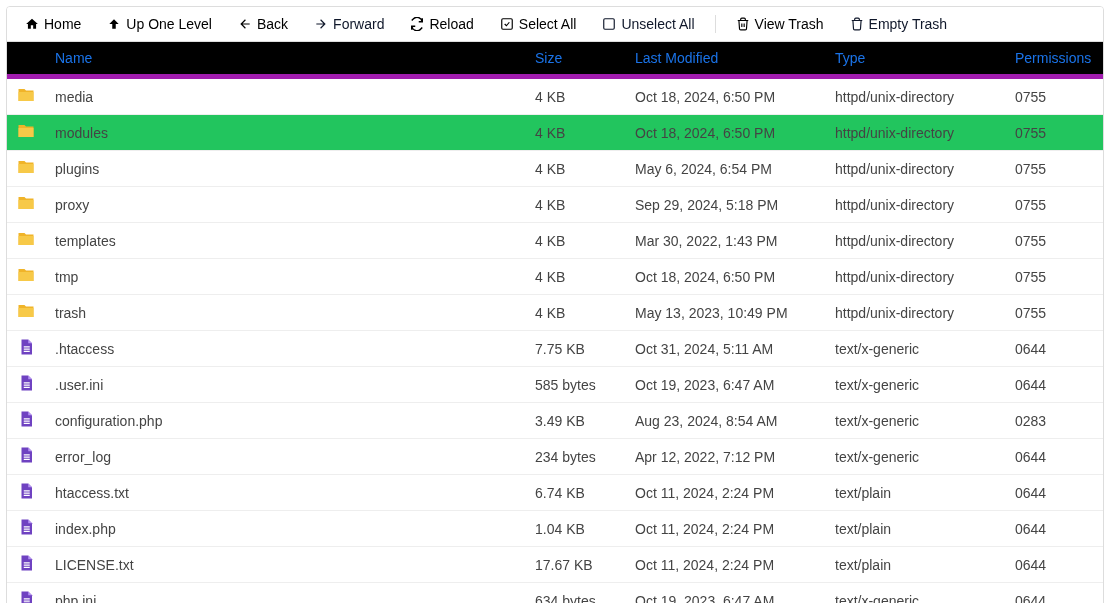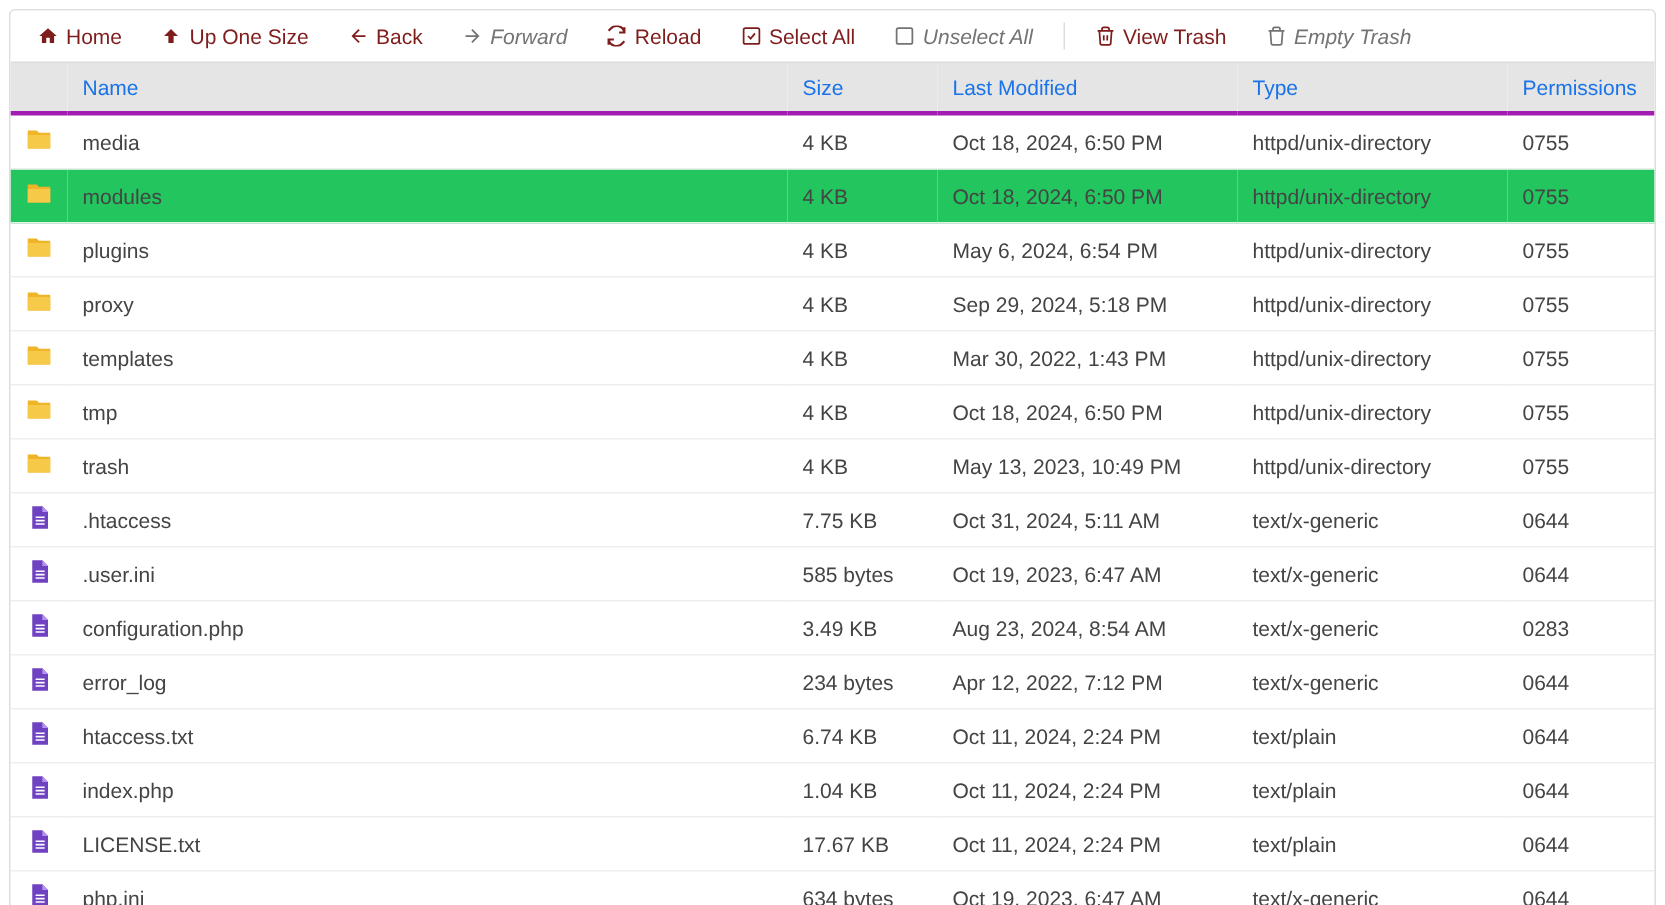--- a/index.html
+++ b/index.html
@@ -26,30 +26,29 @@
       border-bottom: 1px solid #ddd;
       gap: 10px;
       background: #fff;
       flex-wrap: wrap;
     }
     .toolbar-btn {
       display: inline-flex;
       align-items: center;
       gap: 5px;
       padding: 3px 8px;
-      color: #7f1d1d;
+      color: #000000;
       cursor: pointer;
       font-size: 14px;
       border: none;
       background: none;
     }
     .toolbar-btn.disabled {
-      color: #737373;
+      color: #0f172a;
       cursor: not-allowed;
-      font-style: italic;
     }
     .toolbar-divider {
       width: 1px;
       height: 18px;
       background: #ddd;
       margin: 0 2px;
     }
     .icon {
       display: inline-flex;
       width: 14px;
@@ -59,22 +58,22 @@
     }
     .icon svg {
       width: 14px;
       height: 14px;
     }
     .table {
       width: 100%;
       border-collapse: collapse;
     }
     .thead {
-      background: #e5e5e5;
-      border-bottom: 3px solid #a21caf;
+      background: #000000;
+      border-bottom: 5px solid #a21caf;
     }
     .th {
       text-align: left;
       padding: 8px 10px;
       color: #1a73e8;
       font-weight: 400;
       cursor: pointer;
       font-size: 14px;
     }
     .tr {
@@ -117,21 +116,21 @@
           </svg>
       </span>
       <span>Home</span>
     </button>
     <button class="toolbar-btn">
       <span class="icon">
         <svg viewBox="0 0 24 24" fill="currentColor">
             <path d="M12 4l-8 8h5v8h6v-8h5z"></path>
           </svg>
       </span>
-      <span>Up One Size</span>
+      <span>Up One Level</span>
     </button>
     <button class="toolbar-btn">
       <span class="icon">
         <svg viewBox="0 0 24 24" fill="currentColor">
             <path d="M20 11H7.83l5.59-5.59L12 4l-8 8 8 8 1.41-1.41L7.83 13H20z"></path>
           </svg>
       </span>
       <span>Back</span>
     </button>
     <button class="toolbar-btn disabled">

